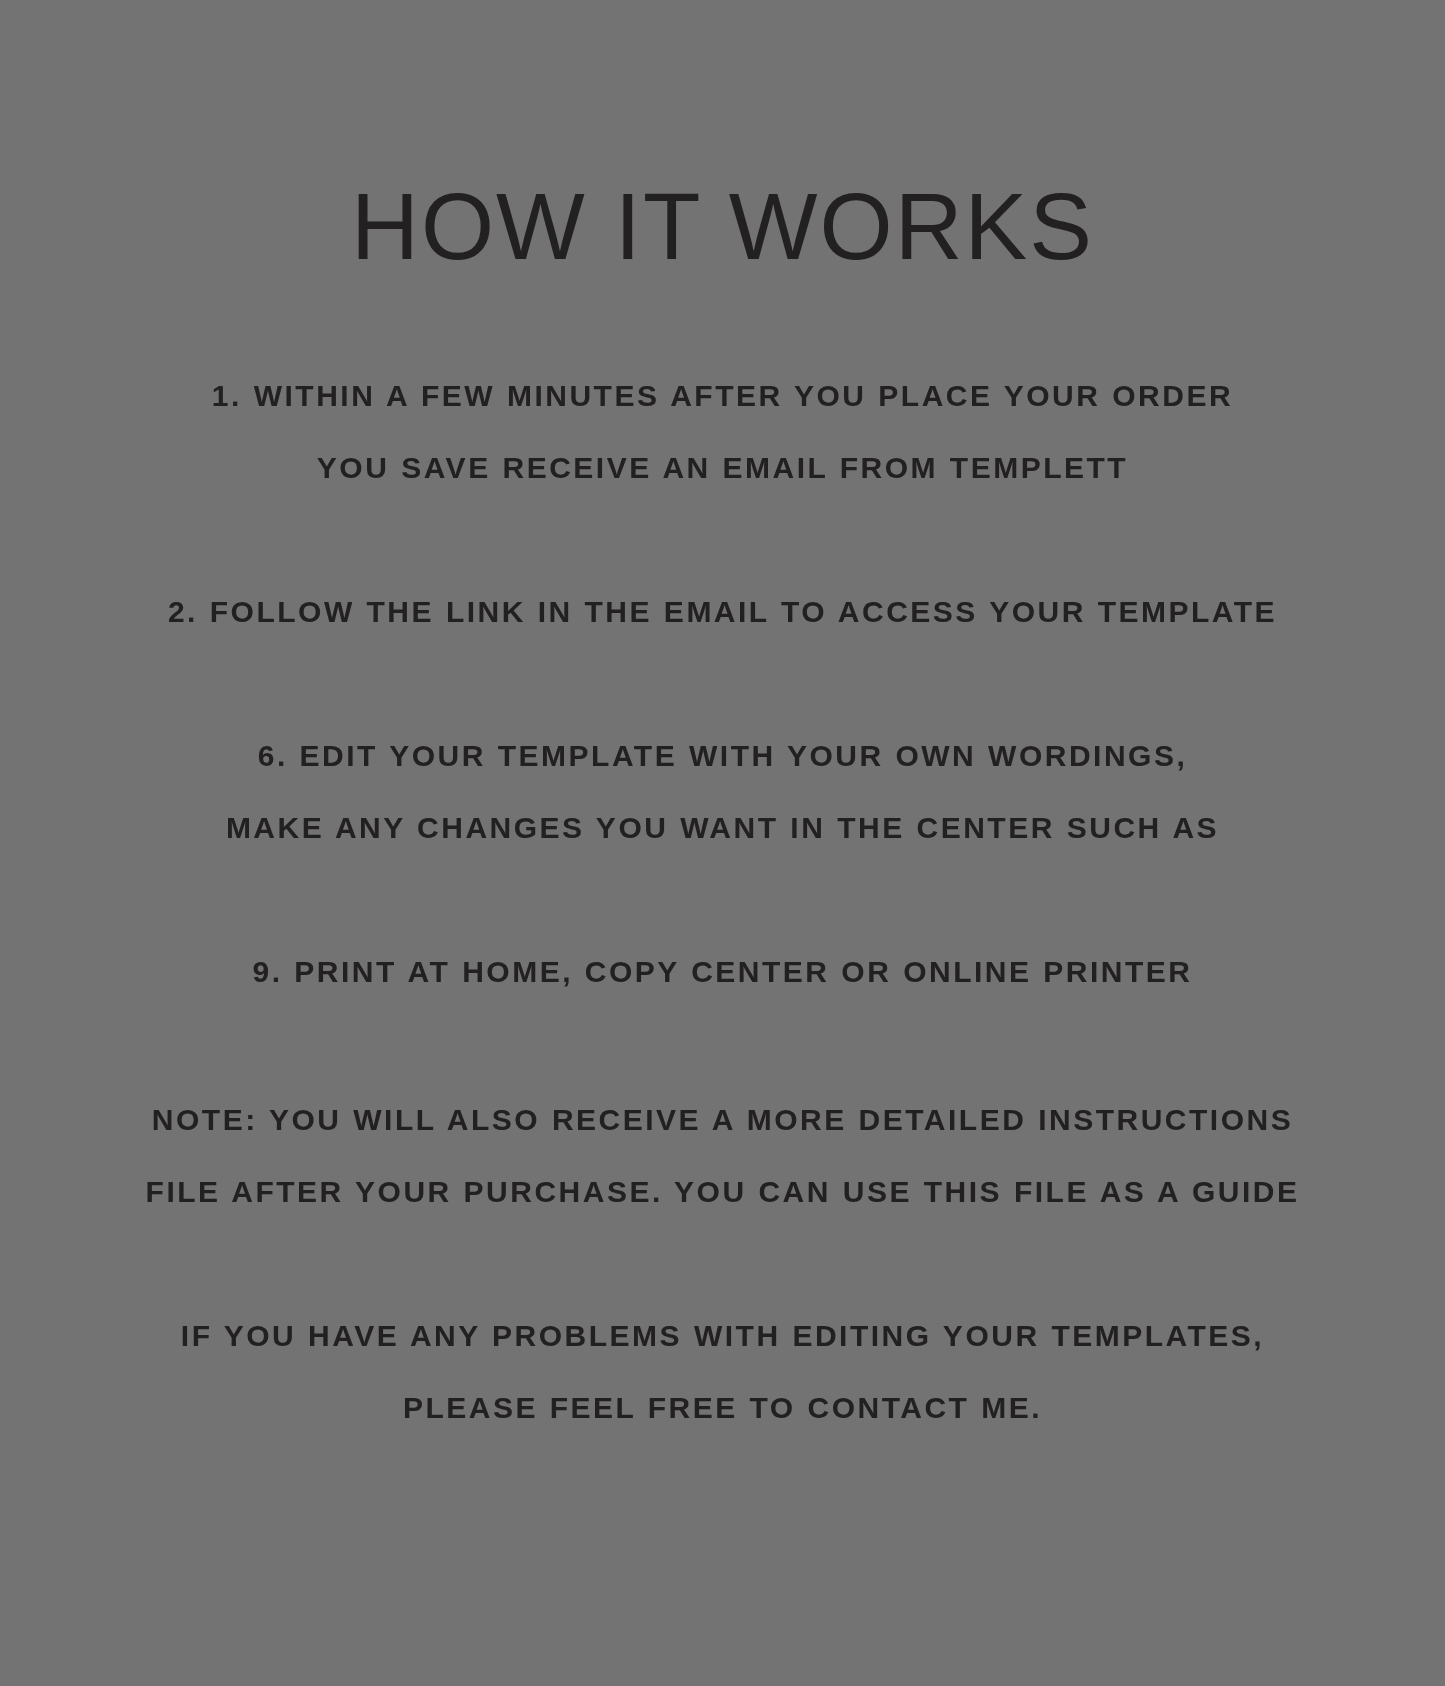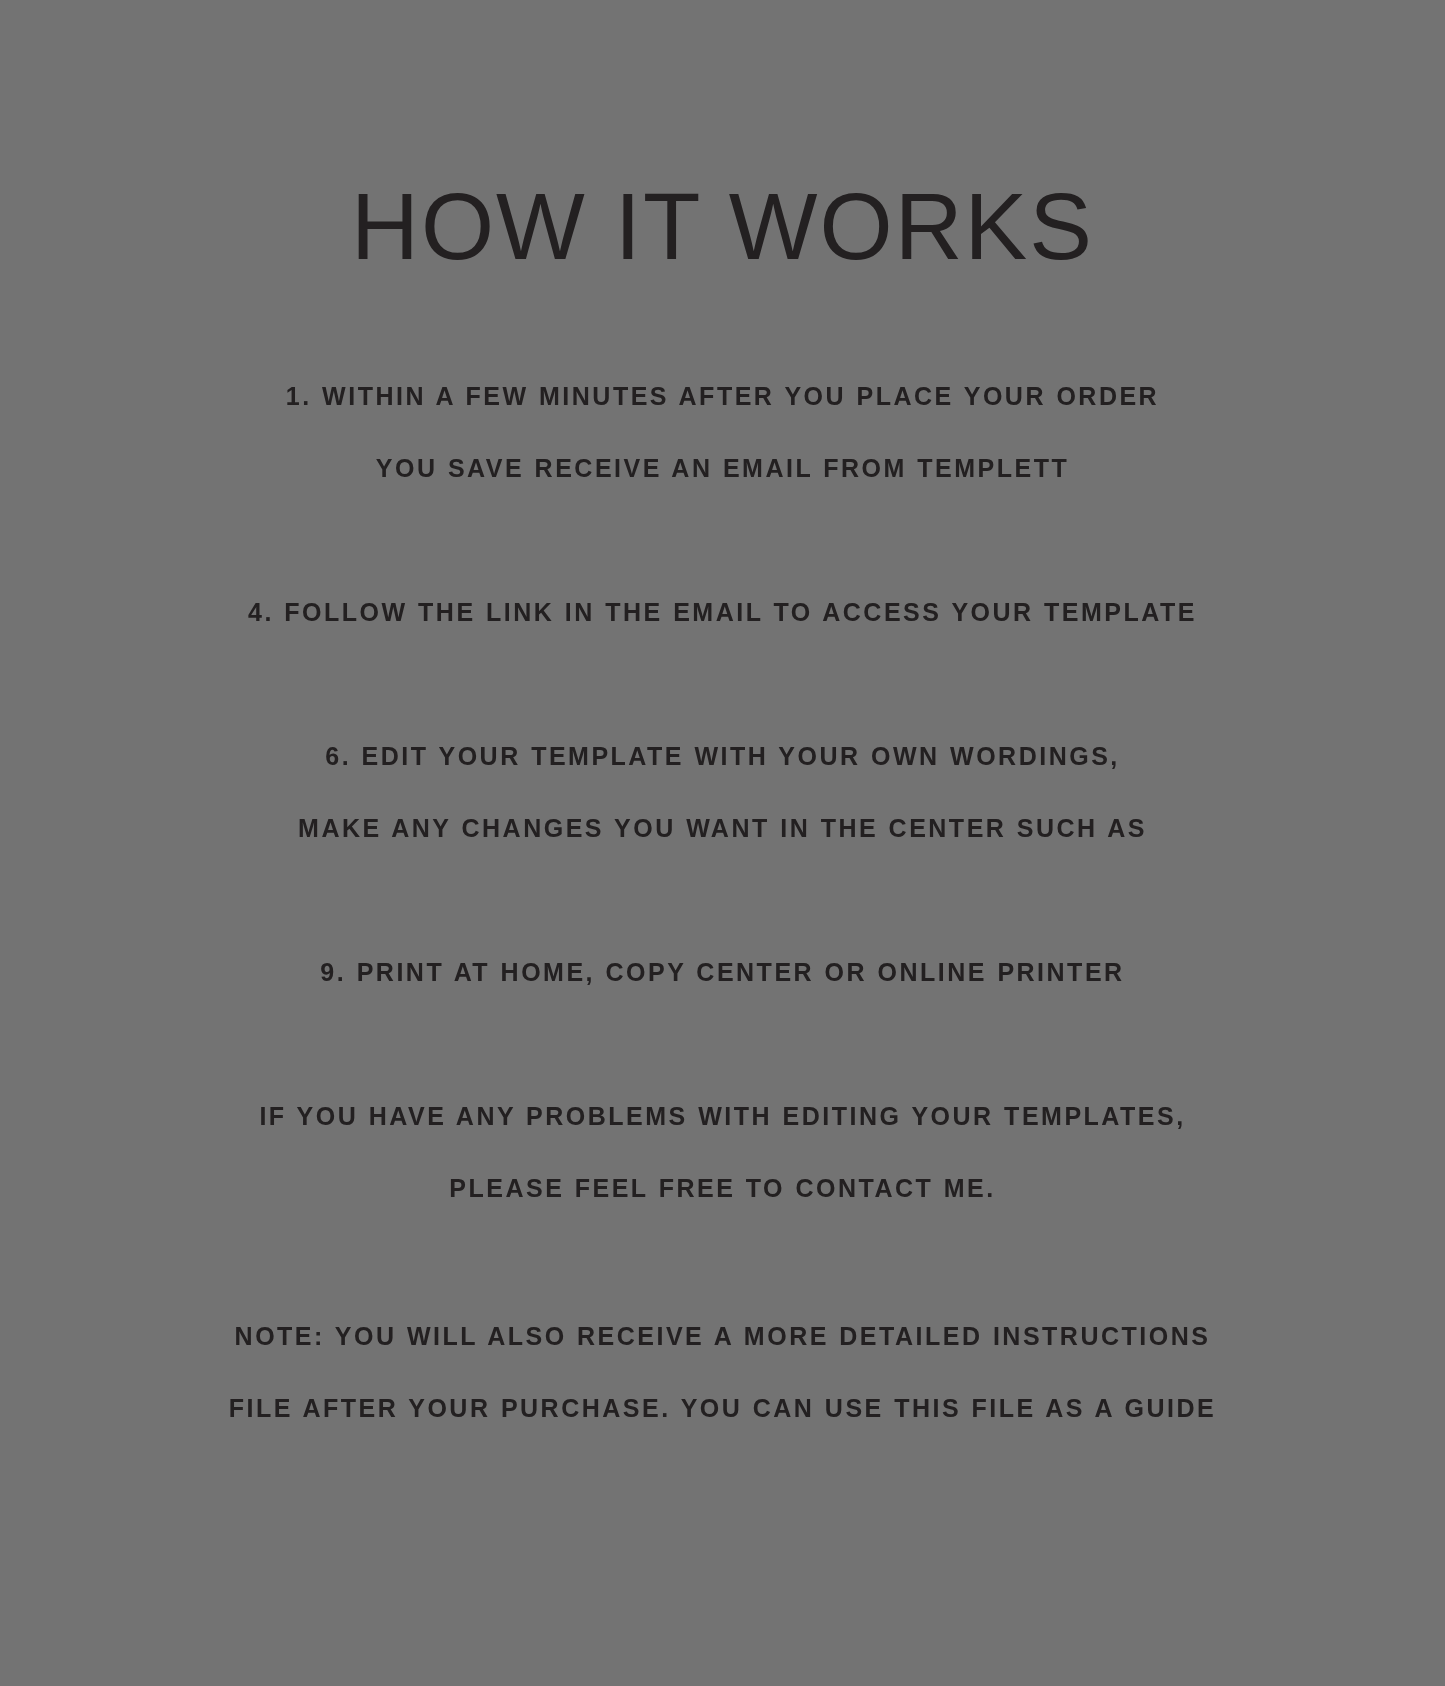--- a/index.html
+++ b/index.html
@@ -40,21 +40,21 @@
 
   .para--note {
     margin-top: 76px !important;
   }
 
   .line {
     height: 72px;
     line-height: 72px;
     text-align: center;
     white-space: nowrap;
-    font-size: 25px;
+    font-size: 30px;
     font-weight: 700;
     letter-spacing: 2.5px;
     word-spacing: 1px;
     color: #232021;
   }
 </style>
 </head>
 <body>
 
 <div class="page">
@@ -62,36 +62,36 @@
   <h1 class="page-title">HOW IT WORKS</h1>
 
   <div class="content">
 
     <div class="para">
       <div class="line">1. WITHIN A FEW MINUTES AFTER YOU PLACE YOUR ORDER</div>
       <div class="line">YOU SAVE RECEIVE AN EMAIL FROM TEMPLETT</div>
     </div>
 
     <div class="para">
-      <div class="line">4. FOLLOW THE LINK IN THE EMAIL TO ACCESS YOUR TEMPLATE</div>
+      <div class="line">2. FOLLOW THE LINK IN THE EMAIL TO ACCESS YOUR TEMPLATE</div>
     </div>
 
     <div class="para">
       <div class="line">6. EDIT YOUR TEMPLATE WITH YOUR OWN WORDINGS,</div>
       <div class="line">MAKE ANY CHANGES YOU WANT IN THE CENTER SUCH AS</div>
     </div>
 
     <div class="para">
       <div class="line">9. PRINT AT HOME, COPY CENTER OR ONLINE PRINTER</div>
     </div>
 
+    <div class="para para--note">
+      <div class="line">NOTE: YOU WILL ALSO RECEIVE A MORE DETAILED INSTRUCTIONS</div>
+      <div class="line">FILE AFTER YOUR PURCHASE. YOU CAN USE THIS FILE AS A GUIDE</div>
+    </div>
+
     <div class="para">
       <div class="line">IF YOU HAVE ANY PROBLEMS WITH EDITING YOUR TEMPLATES,</div>
       <div class="line">PLEASE FEEL FREE TO CONTACT ME.</div>
-    </div>
-
-    <div class="para para--note">
-      <div class="line">NOTE: YOU WILL ALSO RECEIVE A MORE DETAILED INSTRUCTIONS</div>
-      <div class="line">FILE AFTER YOUR PURCHASE. YOU CAN USE THIS FILE AS A GUIDE</div>
     </div>
 
   </div>
 </div>
 
 </body></html>

